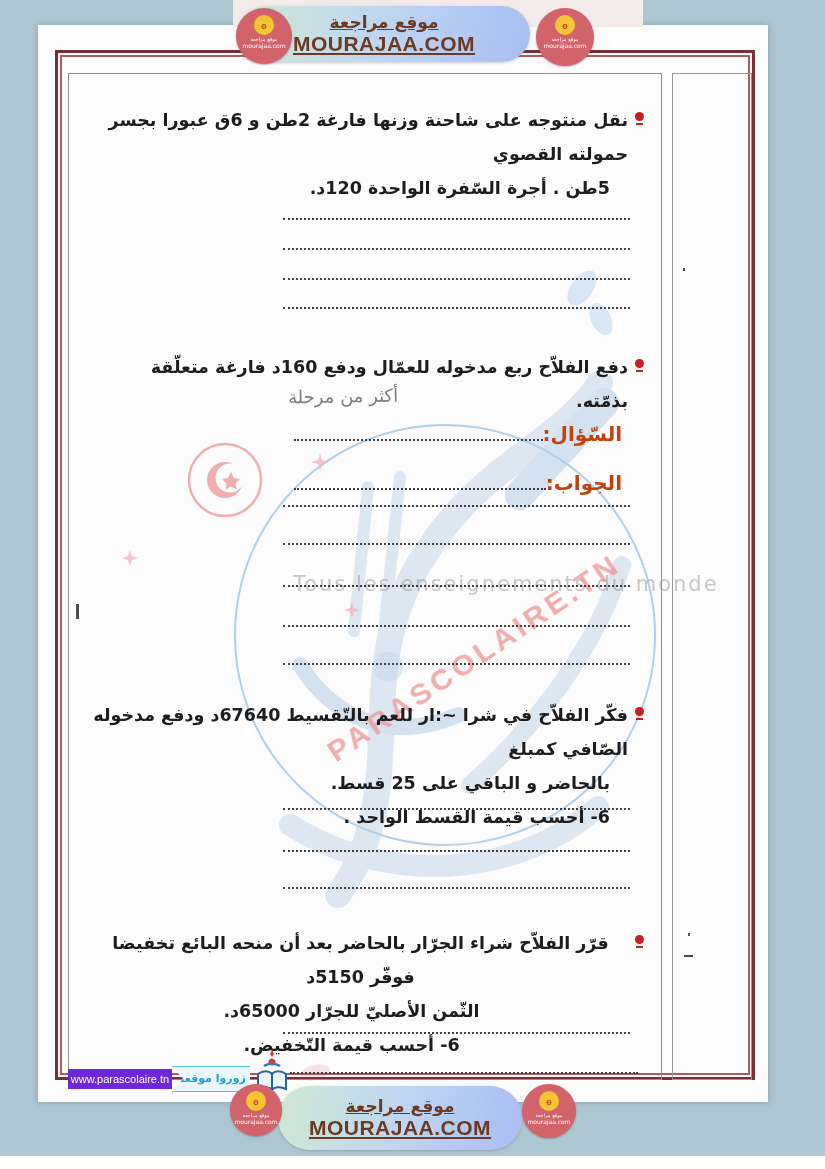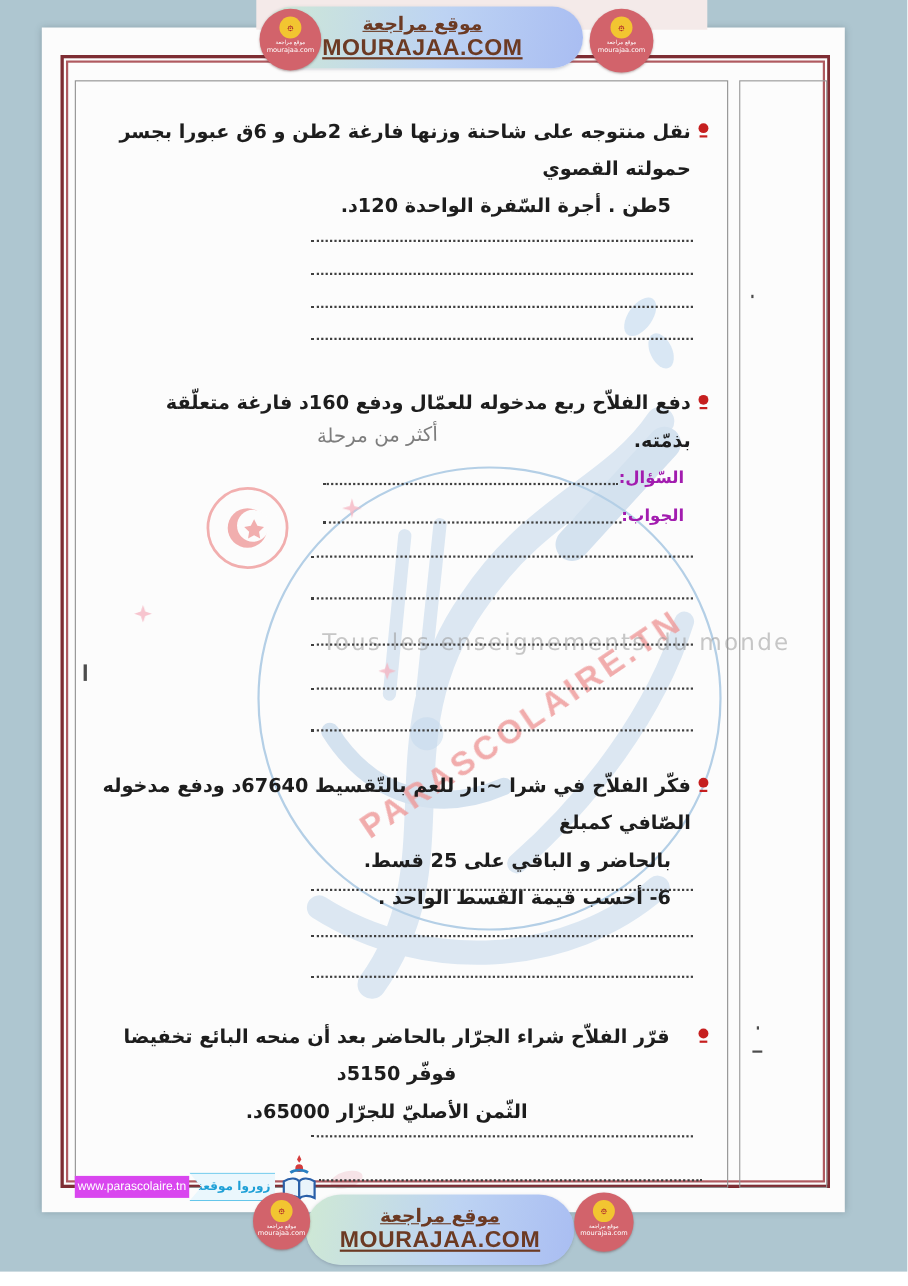--- a/index.html
+++ b/index.html
@@ -28,37 +28,37 @@
   .problem .l2,.problem .l3{padding-right:18px;}
   .bullet{position:absolute;right:-16px;top:9px;width:9px;height:9px;border-radius:50%;
           background:#c61f1f;}
   .bullet::after{content:"";position:absolute;left:1px;top:11px;width:7px;height:2px;background:#c61f1f;}
 
   .dotline{position:absolute;left:245px;width:347px;height:0;
            border-bottom:2px dotted #3f3f3f;z-index:4;}
 
   .qa-row{position:absolute;left:252px;right:146px;height:30px;display:flex;direction:rtl;
           align-items:flex-end;z-index:4;}
-  .qa-label{font-size:15px;font-weight:bold;color:#a21caf;line-height:28px;white-space:nowrap;}
+  .qa-label{font-size:20px;font-weight:bold;color:#c2410c;line-height:28px;white-space:nowrap;}
   .qa-dots{flex:1;border-bottom:2px dotted #3f3f3f;margin-bottom:7px;margin-left:4px;}
 
   .handwritten{position:absolute;left:250px;top:360px;width:170px;font-size:18px;color:#7d7d7d;
                direction:rtl;text-align:left;transform:rotate(-1deg);z-index:4;font-weight:normal;}
 
   
   .wm-svg{position:absolute;left:0;top:0;z-index:1;}
   .wm-caption{position:absolute;left:255px;top:547px;font-size:21px;color:#9a9a9a;opacity:.55;
               letter-spacing:2px;z-index:1;}
   .petal{position:absolute;border-radius:50%;z-index:1;}
 
   .mark{position:absolute;background:#4c4c4c;z-index:4;}
 
   
   .visit{position:absolute;left:30px;top:1040px;height:28px;z-index:5;display:flex;align-items:center;}
-  .visit-url{background:#d946ef;color:#ffffff;font-size:11px;font-family:"Liberation Sans",sans-serif;
+  .visit-url{background:#6d28d9;color:#ffffff;font-size:11px;font-family:"Liberation Sans",sans-serif;
              width:104px;height:20px;line-height:20px;text-align:center;}
   .visit-ribbon{width:78px;height:24px;background:#eaf7fd;color:#1d9fd6;font-size:11px;font-weight:bold;
                 direction:rtl;text-align:center;line-height:24px;
                 clip-path:polygon(0 0,100% 0,100% 100%,0 100%,14% 50%);
                 border-top:1px solid #57c0e8;border-bottom:1px solid #57c0e8;}
   .visit-logo{margin-left:4px;margin-top:-16px;}
 
   
   .pill{position:absolute;border-radius:34px;z-index:10;display:flex;flex-direction:column;
         align-items:center;justify-content:center;
@@ -144,21 +144,21 @@
 
   <div class="problem" style="top:325px;">
     <span class="bullet"></span>
     <div class="l1">دفع الفلاّح ربع مدخوله للعمّال ودفع 160د فارغة متعلّقة بذمّته.</div>
   </div>
   <div class="handwritten">أكثر من مرحلة</div>
   <div class="qa-row" style="top:393px;">
     <span class="qa-label">السّؤال:</span>
     <span class="qa-dots"></span>
   </div>
-  <div class="qa-row" style="top:428px;">
+  <div class="qa-row" style="top:442px;">
     <span class="qa-label">الجواب:</span>
     <span class="qa-dots"></span>
   </div>
   <div class="dotline" style="top:480px;"></div>
   <div class="dotline" style="top:518px;"></div>
   <div class="dotline" style="top:560px;"></div>
   <div class="dotline" style="top:600px;"></div>
   <div class="dotline" style="top:638px;"></div>
 
   <div class="problem" style="top:673px;">
@@ -168,20 +168,21 @@
     <div class="l3">6- أحسب قيمة القسط الواحد .</div>
   </div>
   <div class="dotline" style="top:783px;"></div>
   <div class="dotline" style="top:825px;"></div>
   <div class="dotline" style="top:862px;"></div>
 
   <div class="problem" style="top:901px;text-align:center;">
     <span class="bullet"></span>
     <div class="l1">قرّر الفلاّح شراء الجرّار بالحاضر بعد أن منحه البائع تخفيضا فوفّر 5150د</div>
     <div class="l2">الثّمن الأصليّ للجرّار 65000د.</div>
+    <div class="l3">6- أحسب قيمة التّخفيض.</div>
   </div>
   <div class="dotline" style="top:1007px;"></div>
   <div class="dotline" style="top:1047px;left:252px;width:348px;"></div>
 
   <div class="visit">
     <div class="visit-url">www.parascolaire.tn</div>
     <div class="visit-ribbon">زوروا موقعنا</div>
     <svg class="visit-logo" width="36" height="46" viewBox="0 0 36 46">
       <path d="M18 2 l2 4 -2 3 -2 -3 z" fill="#d43c3c"></path>
       <circle cx="18" cy="14" r="3.5" fill="#d43c3c"></circle>

